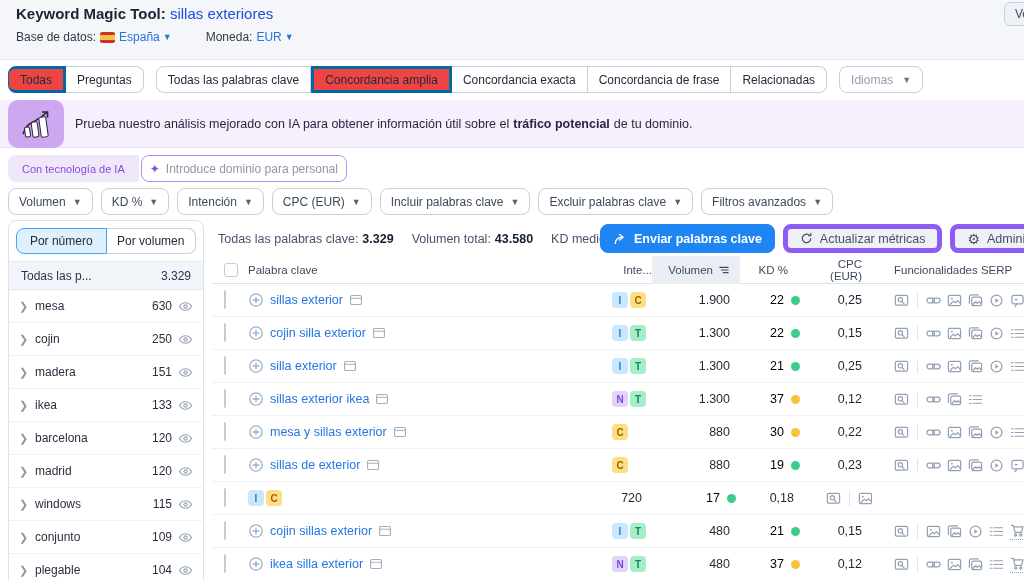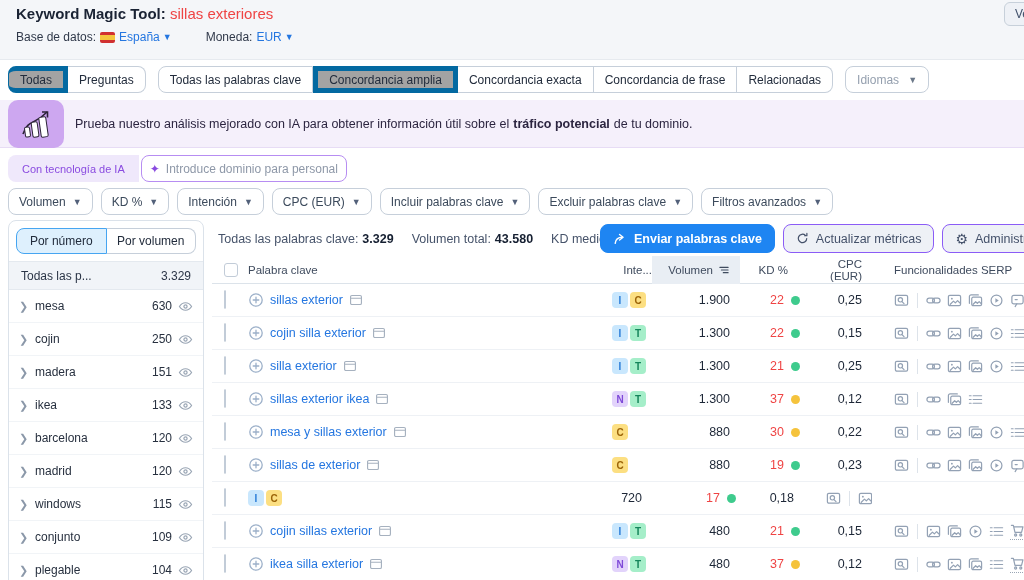--- a/index.html
+++ b/index.html
@@ -3,37 +3,37 @@
 <meta charset="utf-8">
 <style>
   * { margin:0; padding:0; box-sizing:border-box; }
   html,body { width:1024px; height:580px; overflow:hidden; background:#fff;
     font-family:"Liberation Sans", sans-serif; color:#1c2636; }
   .abs { position:absolute; }
 
   
   #topbar { left:0; top:0; width:1024px; height:60px; background:#f4f6f9; border-bottom:1px solid #e6eaef; }
   .page-title { left:16px; top:5px; font-size:15px; font-weight:bold; color:#1a2334; }
-  .page-title .query { font-weight:normal; color:#ef4444; }
+  .page-title .query { font-weight:normal; color:#1d4ed8; }
   .db-row { left:16px; top:30px; font-size:12px; color:#30394a; display:flex; align-items:center; gap:4px; }
   .link-blue { color:#2476e0; cursor:pointer; display:inline-flex; align-items:center; gap:3px; }
   .flag { width:15px; height:11px; border-radius:2px; overflow:hidden; display:inline-block;
     background:linear-gradient(180deg,#d03030 0 27%,#f4c53c 27% 73%,#d03030 73% 100%); }
   .chev { font-size:9px; color:#2476e0; }
   #top-right-btn { left:1004px; top:2px; height:24px; padding:4px 10px; background:#eef1f6;
     border:1px solid #c7d0da; border-radius:6px; font-size:12px; color:#41506b; }
 
   
   #tabs { left:8px; top:66px; display:flex; gap:12px; align-items:center; }
   .tabgroup { display:flex; }
   .tab { height:27px; padding:5px 11px; font-size:12px; color:#222c3c; background:#fff;
     border:1px solid #c6cfda; border-left-width:0; white-space:nowrap; cursor:pointer; display:flex; align-items:center; }
   .tabgroup .tab:first-child { border-left-width:1px; border-radius:8px 0 0 8px; }
   .tabgroup .tab:last-child { border-radius:0 8px 8px 0; }
-  .tab.active { background:#a3a3a3; border:5px solid #0369a1; }
+  .tab.active { background:#ef4444; border:3px solid #0369a1; }
   .tab.dropdown { border:1px solid #c6cfda; border-radius:8px; color:#949fae; gap:9px; }
   .tab .dchev { font-size:9px; color:#6b7889; }
 
   
   #banner { left:0; top:100px; width:1024px; height:48px; background:#f5f0fb; border-bottom:1px solid #e7dcf5; }
   #banner-icon { left:8px; top:100px; width:56px; height:48px; background:#cda7f0; border-radius:10px;
     display:flex; align-items:center; justify-content:center; }
   #banner-text { left:75px; top:100px; height:48px; display:flex; align-items:center; font-size:12.5px; color:#2c2540; }
   #banner-text b { margin:12px 4px; }
 
@@ -54,21 +54,21 @@
     font-size:12px; color:#3c4a5c; display:flex; align-items:center; gap:7px; white-space:nowrap; cursor:pointer; }
   .filter-btn .dchev { font-size:9px; color:#53617a; }
 
   
   #stats { left:218px; top:224px; height:30px; display:flex; align-items:center; gap:18px; font-size:12.5px; color:#46536a; }
   #stats b { color:#151f31; margin-left:4px; }
   #actions { left:600px; top:224px; height:29px; display:flex; gap:8px; }
   .btn { height:29px; border-radius:8px; font-size:12.5px; display:flex; align-items:center; gap:7px;
     padding:0 12px; cursor:pointer; white-space:nowrap; }
   .btn-primary { background:#1e85f2; color:#fff; font-weight:bold; border:1px solid #1e85f2; }
-  .btn-gray { background:#eef1f6; color:#44516a; border:1px solid #8b5cf6; }
+  .btn-gray { background:#eef1f6; color:#44516a; border:5px solid #8b5cf6; }
 
   
   #sidebar { left:8px; top:220px; width:196px; height:362px; background:#fff; border:1px solid #dbe2ea;
     border-radius:8px 8px 0 0; overflow:hidden; }
   #toggle { display:flex; margin:7px;border-radius:12px; }
   .toggle-btn { flex:1; height:26px; font-size:12px; color:#222c3c; background:#fff; border:1px solid #c6cfda;
     display:flex; align-items:center; justify-content:center; cursor:pointer; }
   .toggle-btn:first-child { border-radius:8px 0 0 8px; }
   .toggle-btn:last-child { border-radius:0 8px 8px 0; border-left-width:0; }
   .toggle-btn.active { background:#def0fd; border:1px solid #46a5f1; }
@@ -90,21 +90,21 @@
   .cb { width:14px; height:14px; border:1px solid #c2ccd8; border-radius:3px; background:#fff; margin-left:12px; cursor:pointer; }
   .th-vol { background:#e9eef4; justify-content:flex-end; padding-right:10px; gap:5px; }
   .right { justify-content:flex-end; text-align:right; }
   .kw-cell { display:flex; align-items:center; gap:6px; font-size:12.5px; color:#2476e0; overflow:hidden; white-space:nowrap; }
   .kw-cell .plusc { color:#9cb0c9; display:flex; cursor:pointer; }
   .kw-cell .cardi { color:#a6b1bf; display:flex; cursor:pointer; }
   .int-cell { display:flex; gap:2px; }
   .ibadge { width:16px; height:16px; border-radius:4px; font-size:10px; font-weight:bold;
     display:flex; align-items:center; justify-content:center; }
   .vol-cell, .cpc-cell { font-size:12.5px; color:#1d2737; justify-self:stretch; text-align:right; padding-right:10px; }
-  .kd-cell { display:flex; align-items:center; justify-content:flex-end; gap:7px; font-size:12.5px; color:#ef4444; padding-right:4px; }
+  .kd-cell { display:flex; align-items:center; justify-content:flex-end; gap:7px; font-size:12.5px; color:#000000; padding-right:4px; }
   .kd-dot { width:9px; height:9px; border-radius:50%; }
   .serp-cell { display:flex; align-items:center; gap:6px; padding-left:22px; color:#93a1b4; overflow:hidden; }
   .serp-sep { width:1px; height:15px; background:#dde3ea; margin:0 2px; flex:none; }
   .serp-cell .si { display:flex; flex:none; }
   .serp-cell .si.ads { border-bottom:1px dotted #9aa6b5; padding-bottom:1px; }
   #thead .th-serp { padding-left:22px; }
 </style>
 </head>
 <body>
 

